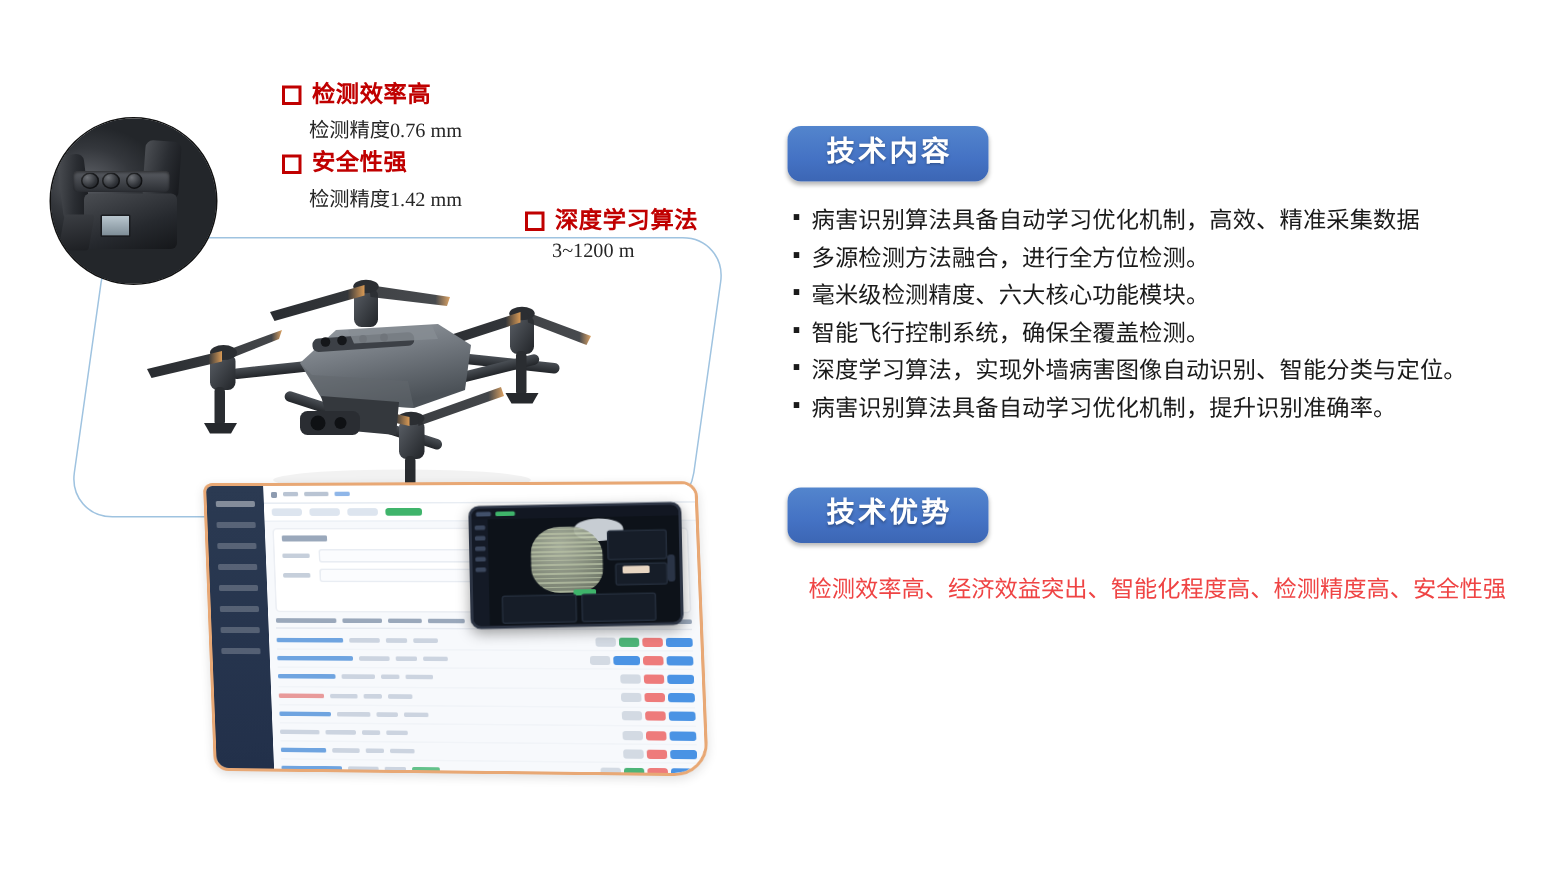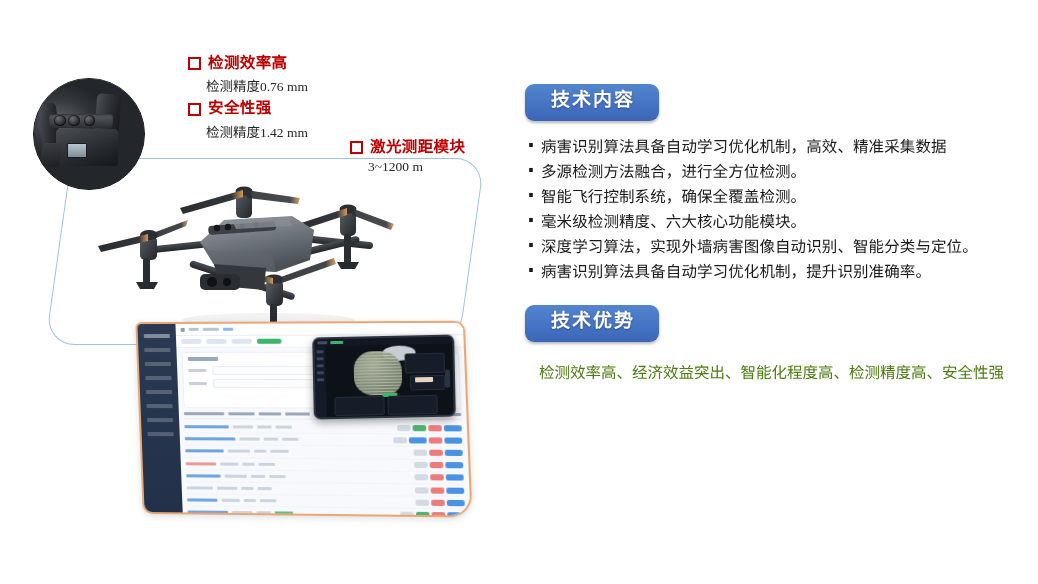--- a/index.html
+++ b/index.html
@@ -156,41 +156,41 @@
   .vp-scroll{position:absolute;right:3px;top:36%;width:5px;height:26%;background:#2a3446;border-radius:2px;}
 
   
   .right{position:absolute;left:525px;top:84px;width:490px;}
   .badge{
     display:inline-block;
     background:linear-gradient(180deg,#5385cd 0%, #4472c4 60%, #3c66b4 100%);
     color:#fff;border-radius:9px;
     padding:7px 24px 8px 26px;
     font-size:19px;font-weight:700;letter-spacing:2px;
-    font-family:Liberation Mono, monospace;
+    font-family:Liberation Serif, serif;
     box-shadow:0 2px 3px rgba(0,0,0,.28);
     text-shadow:0 1px 2px rgba(0,0,0,.30);
     line-height:1.15;
   }
   .bullets{margin:14px 0 0 0;padding:0;list-style:none;}
   .bullets li{
     position:relative;
     font-size:15.5px;line-height:25px;color:#1a1a1a;
     font-family:"DejaVu Sans","Liberation Sans",sans-serif;
     padding-left:16px;margin-bottom:0;
     letter-spacing:.1px;
   }
   .bullets li::before{
     content:"\00B7";position:absolute;left:2px;top:-2px;
     font-size:21px;font-weight:700;color:#1a1a1a;line-height:25px;
   }
-  .adv-block{margin-top:20px;}
+  .adv-block{margin-top:40px;}
   .adv-text{
     margin-top:16px;
-    font-size:15.5px;line-height:31px;color:#4d7c0f;
+    font-size:15.5px;line-height:31px;color:#ef4444;
     font-family:"DejaVu Sans","Liberation Sans",sans-serif;
     padding-left:14px;max-width:470px;
   }
 </style>
 </head>
 <body>
 
 <div class="slide">
 
   <div class="specs">
@@ -209,21 +209,21 @@
           <span>安全性强</span>
         </div>
         <div class="spec-sub">检测精度1.42 mm</div>
       </div>
     </div>
 
     <div class="spec-col right">
       <div class="spec-item">
         <div class="spec-title">
           <span class="marker"></span>
-          <span>激光测距模块</span>
+          <span>深度学习算法</span>
         </div>
         <div class="spec-sub">3~1200 m</div>
       </div>
     </div>
   </div>
 
   <div class="round-photo">
     <div class="rp-inner">
       <div class="rp-cyl rp-c1"></div>
       <div class="rp-cyl rp-c2"></div>
@@ -503,22 +503,22 @@
     </div>
   </div>
 
   <div class="right">
 
     <div>
       <span class="badge">技术内容</span>
       <ul class="bullets">
         <li>病害识别算法具备自动学习优化机制，高效、精准采集数据</li>
         <li>多源检测方法融合，进行全方位检测。</li>
+        <li>毫米级检测精度、六大核心功能模块。</li>
         <li>智能飞行控制系统，确保全覆盖检测。</li>
-        <li>毫米级检测精度、六大核心功能模块。</li>
         <li>深度学习算法，实现外墙病害图像自动识别、智能分类与定位。</li>
         <li>病害识别算法具备自动学习优化机制，提升识别准确率。</li>
       </ul>
     </div>
 
     <div class="adv-block">
       <span class="badge">技术优势</span>
       <div class="adv-text">检测效率高、经济效益突出、智能化程度高、检测精度高、安全性强</div>
     </div>
 

